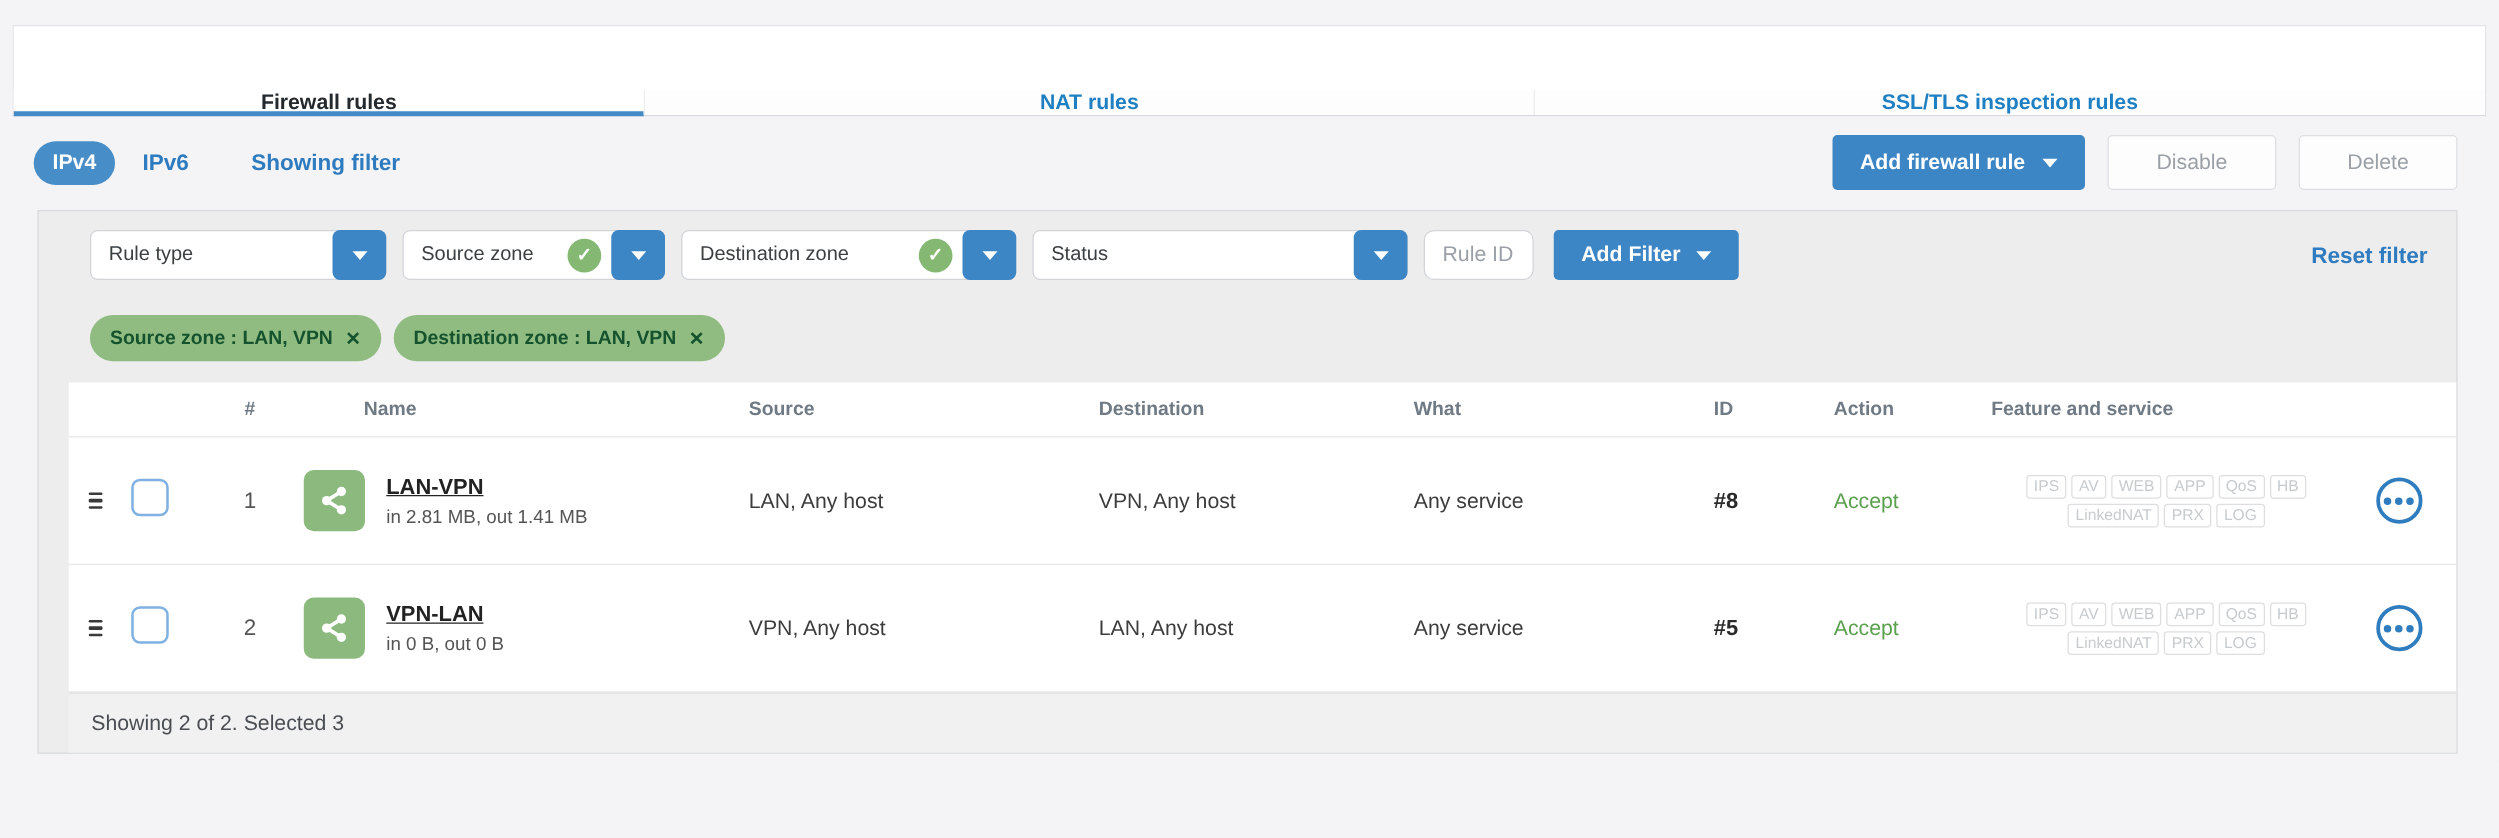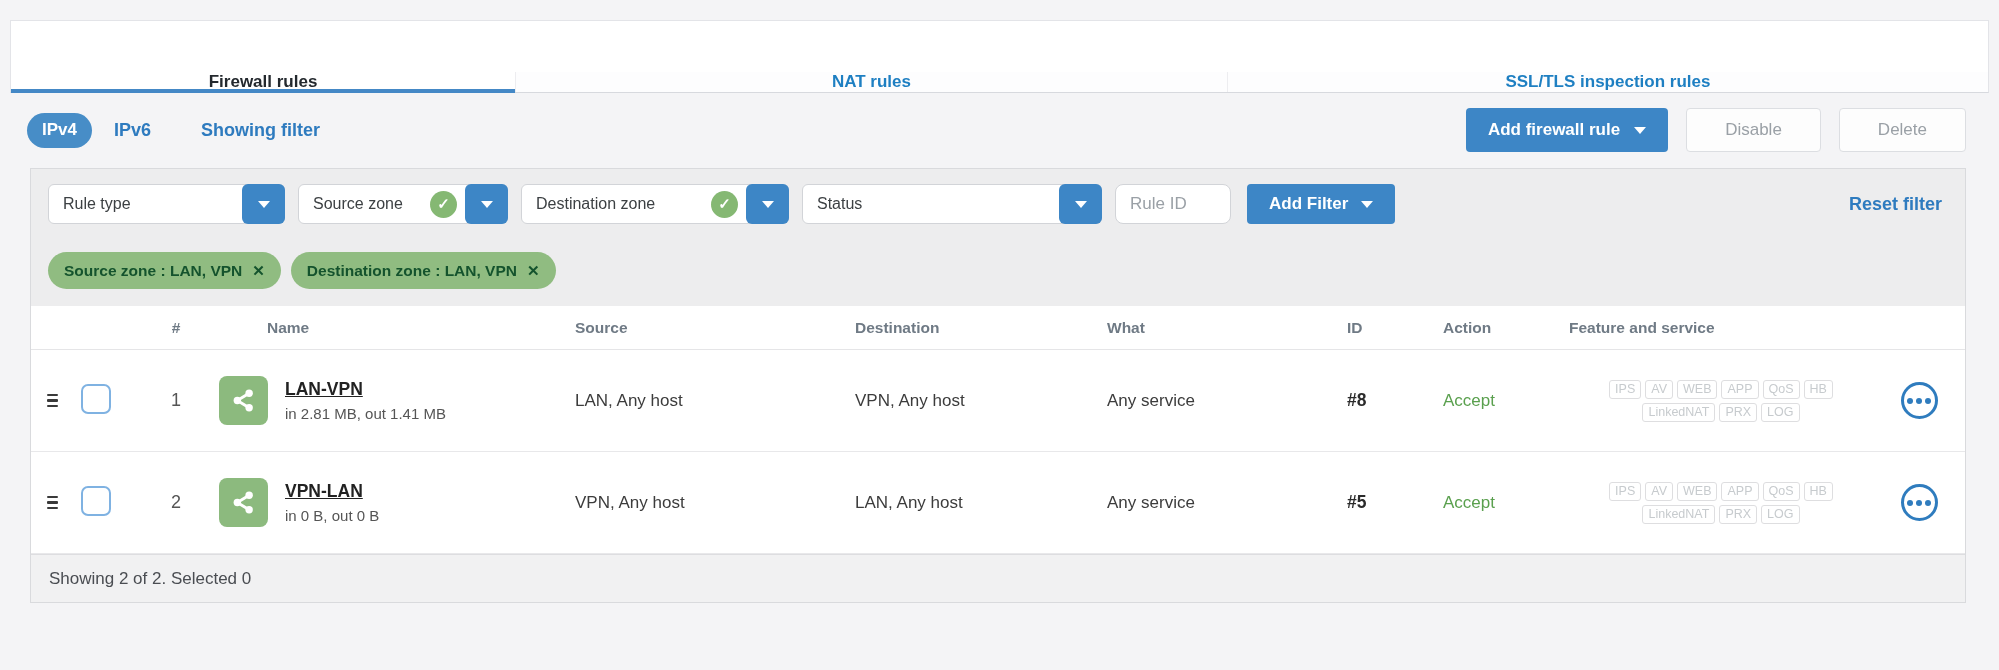--- a/index.html
+++ b/index.html
@@ -66,20 +66,21 @@
     width:0; height:0;
     border-left:6px solid transparent; border-right:6px solid transparent;
     border-top:7px solid #fff;
   }
 
   
   .panel {
     margin:16px 33px 0 30px;
     border:1px solid #d9dadd;
     background:#ededee;
+    padding-left:24px;
   }
 
   
   .filterbar {
     display:flex; align-items:center;
     padding:15px 17px 0 17px;
   }
   .dd {
     display:flex; align-items:center; height:40px;
     background:#fff; border:1px solid #d2d4d8; border-radius:6px;
@@ -95,21 +96,21 @@
   .dd-btn {
     width:43px; height:40px; margin:-1px -1px -1px 0;
     background:#3d86c6; border-radius:6px;
     display:flex; align-items:center; justify-content:center; flex:none;
   }
   .dd-ruletype { width:237px; }
   .dd-srczone  { width:210px; }
   .dd-dstzone  { width:268px; }
   .dd-status   { width:300px; }
   .input-ruleid {
-    width:116px; height:40px; border:1px solid #d2d4d8; border-radius:8px;
+    width:88px; height:40px; border:1px solid #d2d4d8; border-radius:8px;
     background:#fff; padding:0 14px; font-size:17px; color:#555;
     font-family:"Liberation Sans", sans-serif; margin-right:16px;
   }
   .input-ruleid::placeholder { color:#9aa0a6; }
   .btn-addfilter {
     display:flex; align-items:center; gap:13px;
     background:#3d86c6; color:#fff; border:none; border-radius:4px;
     font-size:17px; font-weight:700; padding:0 22px; height:40px; cursor:pointer;
     font-family:"Liberation Sans", sans-serif;
   }
@@ -366,15 +367,15 @@
               <i></i>
               <i></i>
               <i></i>
             </span>
     </span>
   </div>
 </div>
   </div>
 
   <div class="tfoot">
-    <span>Showing 2 of 2. Selected 0</span>
+    <span>Showing 2 of 2. Selected 3</span>
   </div>
 </div>
 
 </body></html>

